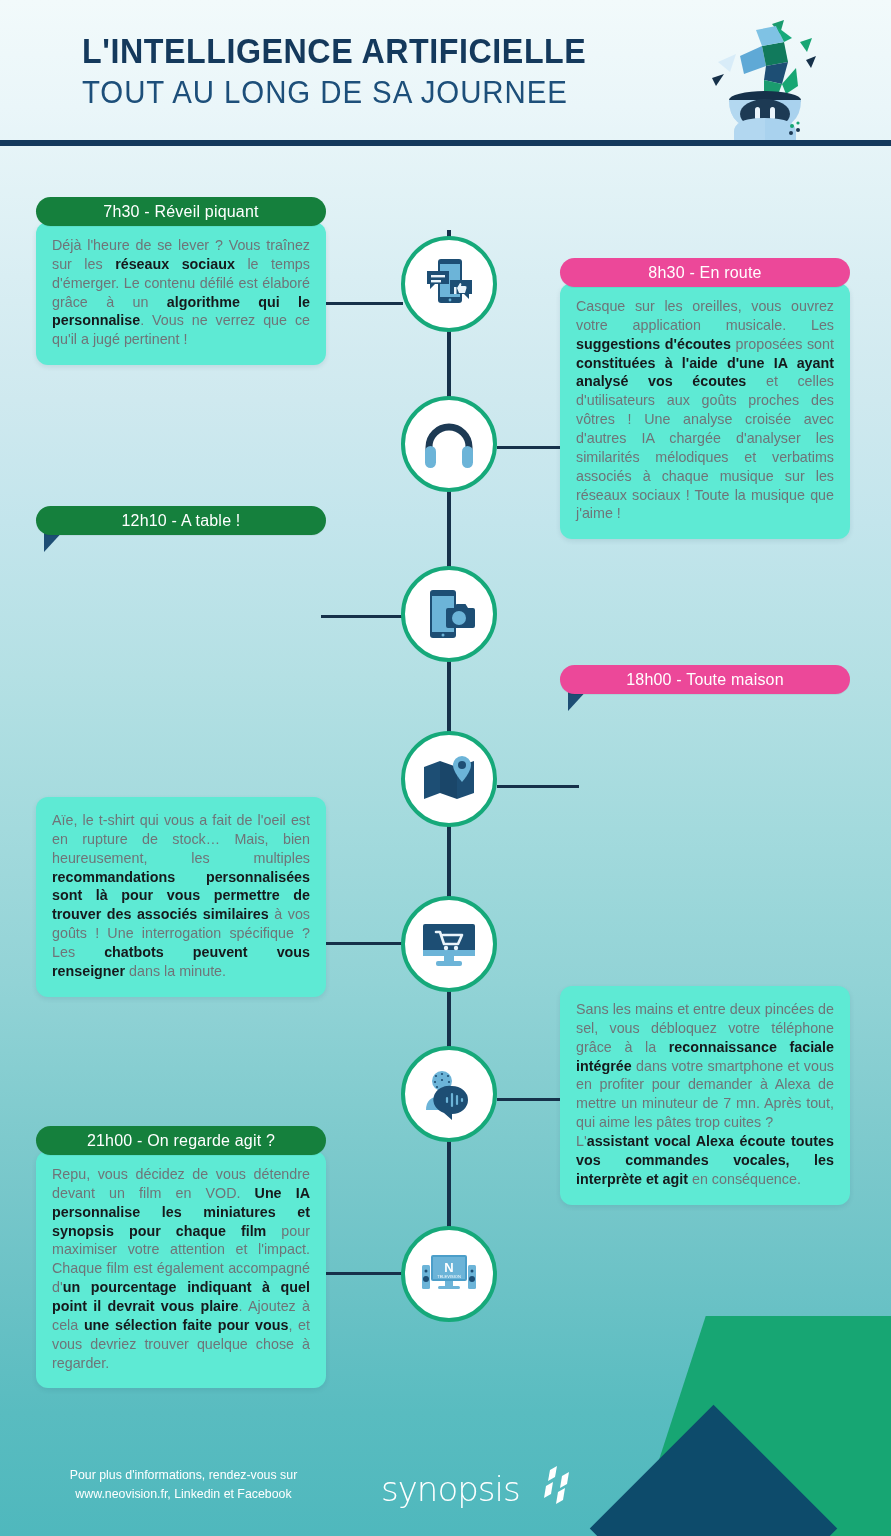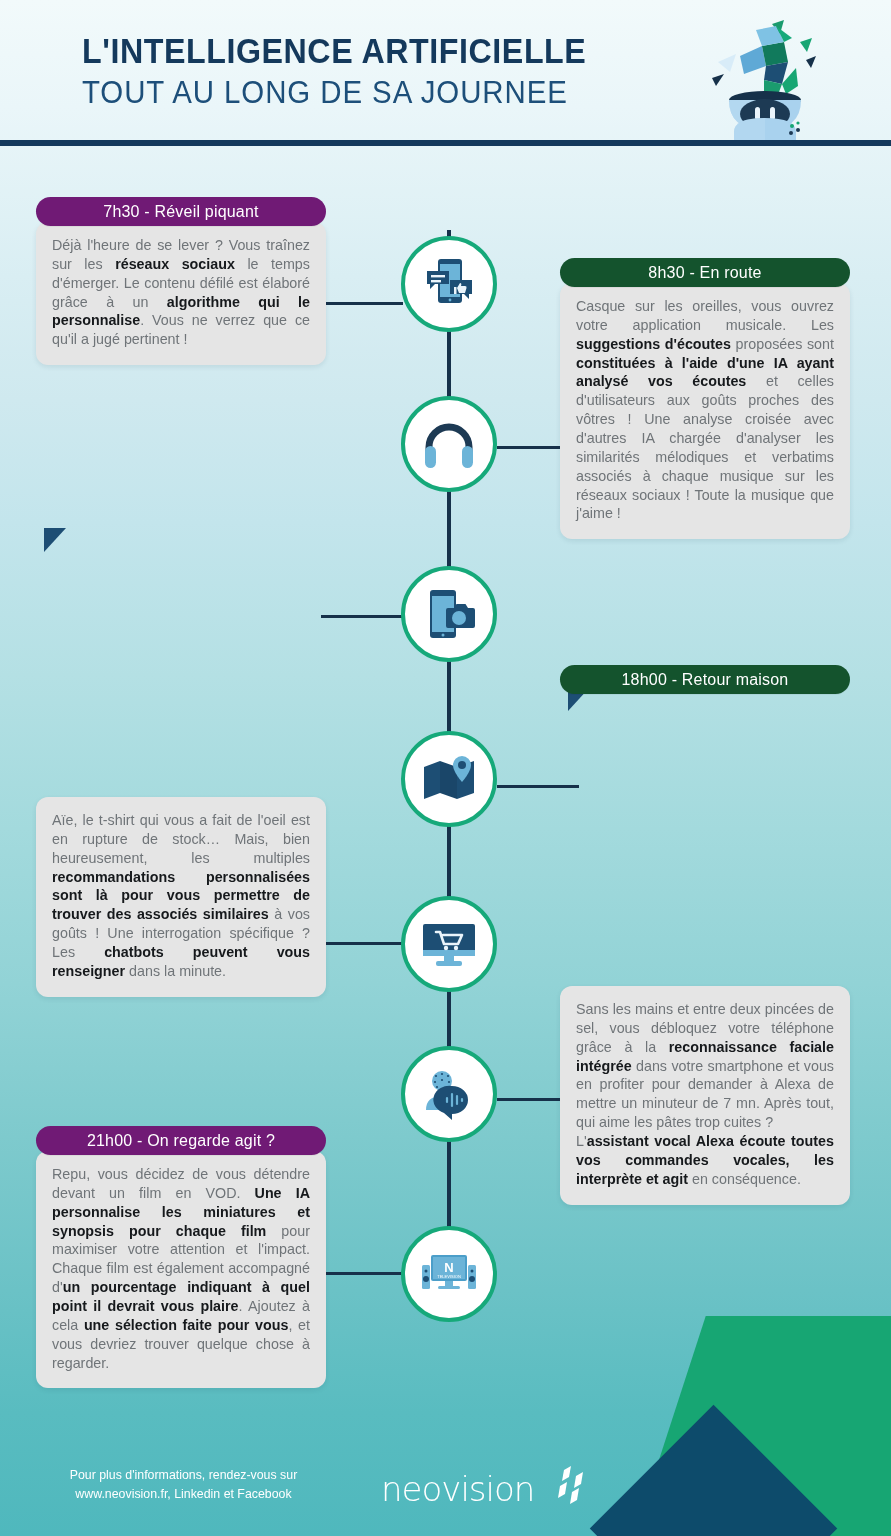--- a/index.html
+++ b/index.html
@@ -56,41 +56,41 @@
     box-sizing:border-box;
     display:flex;align-items:center;justify-content:center;
     left:401px;z-index:4;
   }
   .connector{position:absolute;height:3px;background:#16314a;z-index:2;}
 
   
   .card{position:absolute;width:290px;z-index:3;}
   .card-head{
     position:relative;height:29px;border-radius:15px;
-    background:#701a75;color:#ffffff;
+    background:#15803d;color:#ffffff;
     display:flex;align-items:center;justify-content:center;
     font-size:16px;letter-spacing:.2px;z-index:3;
     box-shadow:0 1px 0 rgba(0,0,0,.05);
   }
   .card-body{
-    position:relative;background:#e5e5e5;border-radius:12px;
+    position:relative;background:#5eead4;border-radius:12px;
     margin-top:-4px;padding:14px 16px 16px 16px;
     color:#6f7478;font-size:14.3px;line-height:1.32;
     text-align:justify;text-justify:inter-word;
     box-shadow:0 2px 5px rgba(20,60,80,.10);
     z-index:2;
   }
   .card-body b{color:#16191c;font-weight:bold;}
   .fold{
     position:absolute;left:8px;top:22px;width:0;height:0;
     border-left:22px solid #1d4e74;
     border-bottom:24px solid transparent;
     z-index:1;
   }
-  .card.right .card-head{background:#14532d;}
+  .card.right .card-head{background:#ec4899;}
 
   
   .footer-text{
     position:absolute;left:41px;top:1466px;width:300px;
     color:#ffffff;font-size:13px;line-height:1.45;text-align:center;
     font-family:"Liberation Sans Narrow","Liberation Sans",sans-serif;
     transform:scaleX(.95);transform-origin:left top;
   }
   .logo{
     position:absolute;left:381px;top:1468px;width:210px;height:42px;
@@ -262,25 +262,26 @@
 </div>
 
 <div class="card right" style="left:560px;top:258px;">
   <div class="fold"></div>
   <div class="card-head">8h30 - En route</div>
   <div class="card-body">Casque sur les oreilles, vous ouvrez votre application musicale. Les <b>suggestions d'écoutes</b> proposées sont <b>constituées à l'aide d'une IA ayant analysé vos écoutes</b> et celles d'utilisateurs aux goûts proches des vôtres ! Une analyse croisée avec d'autres IA chargée d'analyser les similarités mélodiques et verbatims associés à chaque musique sur les réseaux sociaux ! Toute la musique que j'aime !</div>
 </div>
 
 <div class="card left" style="left:36px;top:506px;">
   <div class="fold"></div>
+  <div class="card-head">12h10 - A table !</div>
 </div>
 
 <div class="card right" style="left:560px;top:665px;">
   <div class="fold"></div>
-  <div class="card-head">18h00 - Retour maison</div>
+  <div class="card-head">18h00 - Toute maison</div>
 </div>
 
 <div class="card left" style="left:36px;top:801px;">
   <div class="fold"></div>
   <div class="card-body">Aïe, le t-shirt qui vous a fait de l'oeil est en rupture de stock… Mais, bien heureusement, les multiples <b>recommandations personnalisées sont là pour vous permettre de trouver des associés similaires</b> à vos goûts ! Une interrogation spécifique ? Les <b>chatbots peuvent vous renseigner</b> dans la minute.</div>
 </div>
 
 <div class="card right" style="left:560px;top:990px;">
   <div class="fold"></div>
   <div class="card-body">Sans les mains et entre deux pincées de sel, vous débloquez votre téléphone grâce à la <b>reconnaissance faciale intégrée</b> dans votre smartphone et vous en profiter pour demander à Alexa de mettre un minuteur de 7 mn. Après tout, qui aime les pâtes trop cuites ?<br>L'<b>assistant vocal Alexa écoute toutes vos commandes vocales, les interprète et agit</b> en conséquence.</div>
@@ -291,20 +292,20 @@
   <div class="card-head">21h00 - On regarde agit ?</div>
   <div class="card-body">Repu, vous décidez de vous détendre devant un film en VOD. <b>Une IA personnalise les miniatures et synopsis pour chaque film</b> pour maximiser votre attention et l'impact. Chaque film est également accompagné d'<b>un pourcentage indiquant à quel point il devrait vous plaire</b>. Ajoutez à cela <b>une sélection faite pour vous</b>, et vous devriez trouver quelque chose à regarder.</div>
 </div>
 
 <div class="footer-text">
   <div>Pour plus d'informations, rendez-vous sur</div>
   <div>www.neovision.fr, Linkedin et Facebook</div>
 </div>
 
 <div class="logo">
-  <span class="logo-word">neovision</span>
+  <span class="logo-word">synopsis</span>
   <svg width="46" height="42" viewBox="0 0 46 42" style="margin-left:4px;margin-top:-4px;">
     <polygon points="26,4 33,0 31,11 24,15" fill="#ffffff"></polygon>
     <polygon points="38,10 45,6 43,18 36,22" fill="#ffffff"></polygon>
     <polygon points="22,20 29,16 27,28 20,32" fill="#ffffff"></polygon>
     <polygon points="34,26 41,22 39,34 32,38" fill="#ffffff"></polygon>
   </svg>
 </div>
 
 </body></html>

